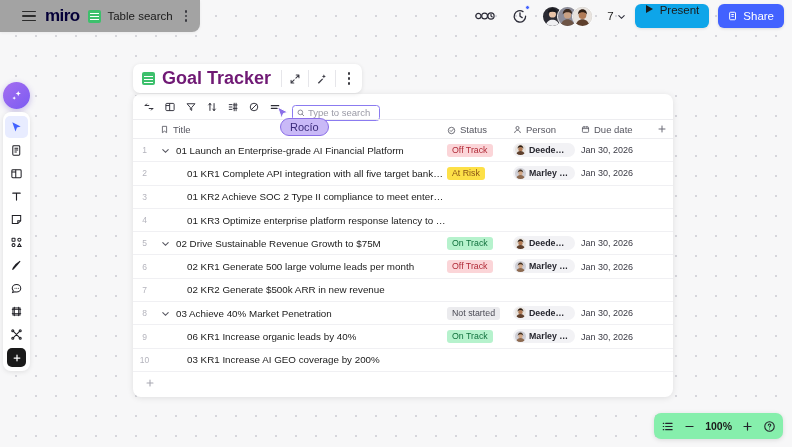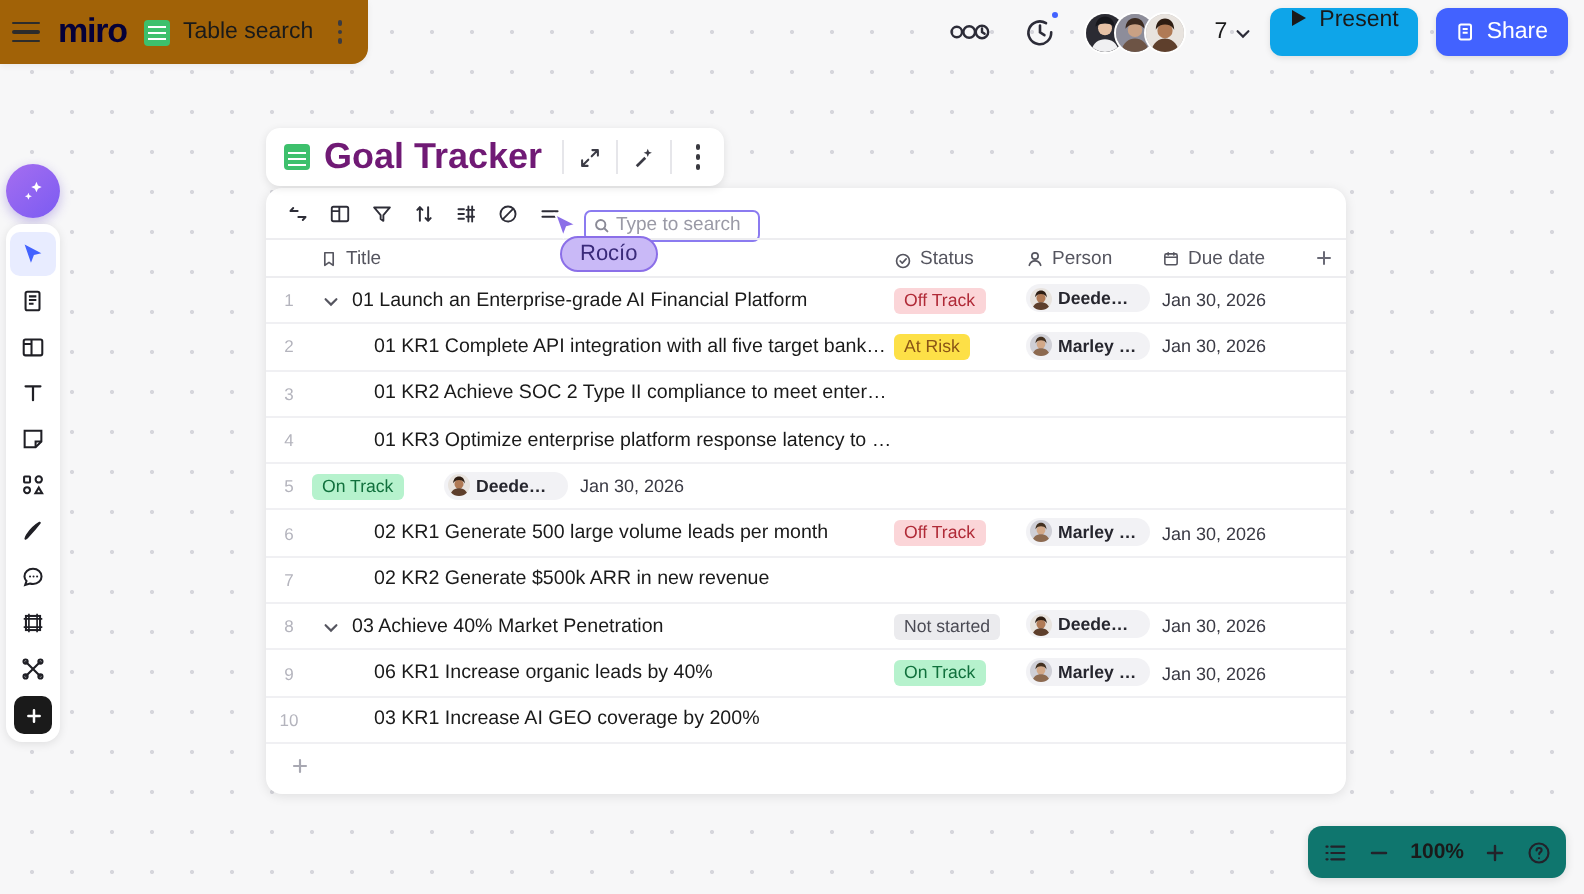--- a/index.html
+++ b/index.html
@@ -18,23 +18,23 @@
     background-image: radial-gradient(circle, #d6d6dc 1px, transparent 1.1px);
     background-size: 20px 20px;
     background-position: 6px 6px;
   }
 
   
   #topbar-left {
     position: absolute; top: 0; left: 0;
     height: 32px;
     display: flex; align-items: center;
-    background: #a16207;
+    background: #a3a3a3;
     border-bottom-right-radius: 8px;
-    padding: 0 10px 0 6px;
+    padding: 0 10px 0 22px;
     box-shadow: 0 1px 3px rgba(0,0,0,.06);
     gap: 9px;
     z-index: 20;
   }
   .hamburger { width: 14px; display: flex; flex-direction: column; gap: 3px; cursor: pointer; }
   .hamburger i { display: block; height: 1.6px; background: #2c2c2c; border-radius: 1px; }
   .miro-logo {
     font-size: 17px; font-weight: 700; letter-spacing: -0.6px;
     color: #050038; font-family: "Liberation Sans", sans-serif;
   }
@@ -178,21 +178,21 @@
     position:absolute; left:4px; top:12px;
     background:#c9b9f7; color:#3a2a7a;
     border:1.5px solid #8b6fe8;
     border-radius: 11px; padding: 2px 9px; font-size: 11px; font-weight: 500;
     white-space: nowrap;
   }
 
   
   #zoombar {
     position:absolute; right: 9px; bottom: 8px;
-    height: 26px; background:#0f766e; border-radius:7px;
+    height: 26px; background:#86efac; border-radius:7px;
     box-shadow: 0 1px 5px rgba(0,0,0,.12);
     display:flex; align-items:center; padding: 0 7px; gap: 9px; z-index: 20; margin-top: 24px;
   }
   .zb { display:flex; align-items:center; justify-content:center; cursor:pointer; color:#22222a; }
   .zoom-val { font-size: 10.5px; font-weight:600; color:#1a1a1a; min-width:26px; text-align:center; cursor:pointer;}
   svg { display:block; }
 </style>
 </head>
 <body>
 
@@ -530,20 +530,28 @@
         <div class="cell-title indent">
           <span class="title-text" style="margin-left: 0px;">01 KR3 Optimize enterprise platform response latency to &lt;200ms for 95%...</span>
         </div>
         <div class="cell-status"></div>
         <div class="cell-person"></div>
         <div class="cell-due"></div>
         <div class="cell-end"></div>
       </div>
       <div class="trow">
         <div class="rownum">5</div>
+        <div class="cell-title" style="padding-left: 4px;">
+          <span class="chev">
+            <svg width="9" height="9" viewBox="0 0 10 10" fill="none" stroke="#55555f" stroke-width="1.2">
+              <path d="M2 4l3 3 3-3" stroke-linecap="round"></path>
+            </svg>
+          </span>
+          <span class="title-text" style="margin-left: 5px;">02 Drive Sustainable Revenue Growth to $75M</span>
+        </div>
         <div class="cell-status"><span class="badge" style="background: rgb(182, 242, 205); color: rgb(16, 112, 60);">On Track</span></div>
         <div class="cell-person"><span class="person-chip">
             <span class="p-av">
               <svg viewBox="0 0 24 24" style="position:absolute;inset:0">
                 <rect width="24" height="24" fill="#e8e3de"></rect>
                 <circle cx="12" cy="11" r="5" fill="#b07a55"></circle>
                 <path d="M2 24c1.5-6 5-8.5 10-8.5S20.5 18 22 24z" fill="#5e3f2c"></path>
                 <path d="M5.6 10.5C5.6 5.4 8.4 2.6 12 2.6s6.4 2.8 6.4 7.9c0 0-1.4-4-6.4-4s-6.4 4-6.4 4z" fill="#2e1d12"></path>
               </svg>
             </span>

